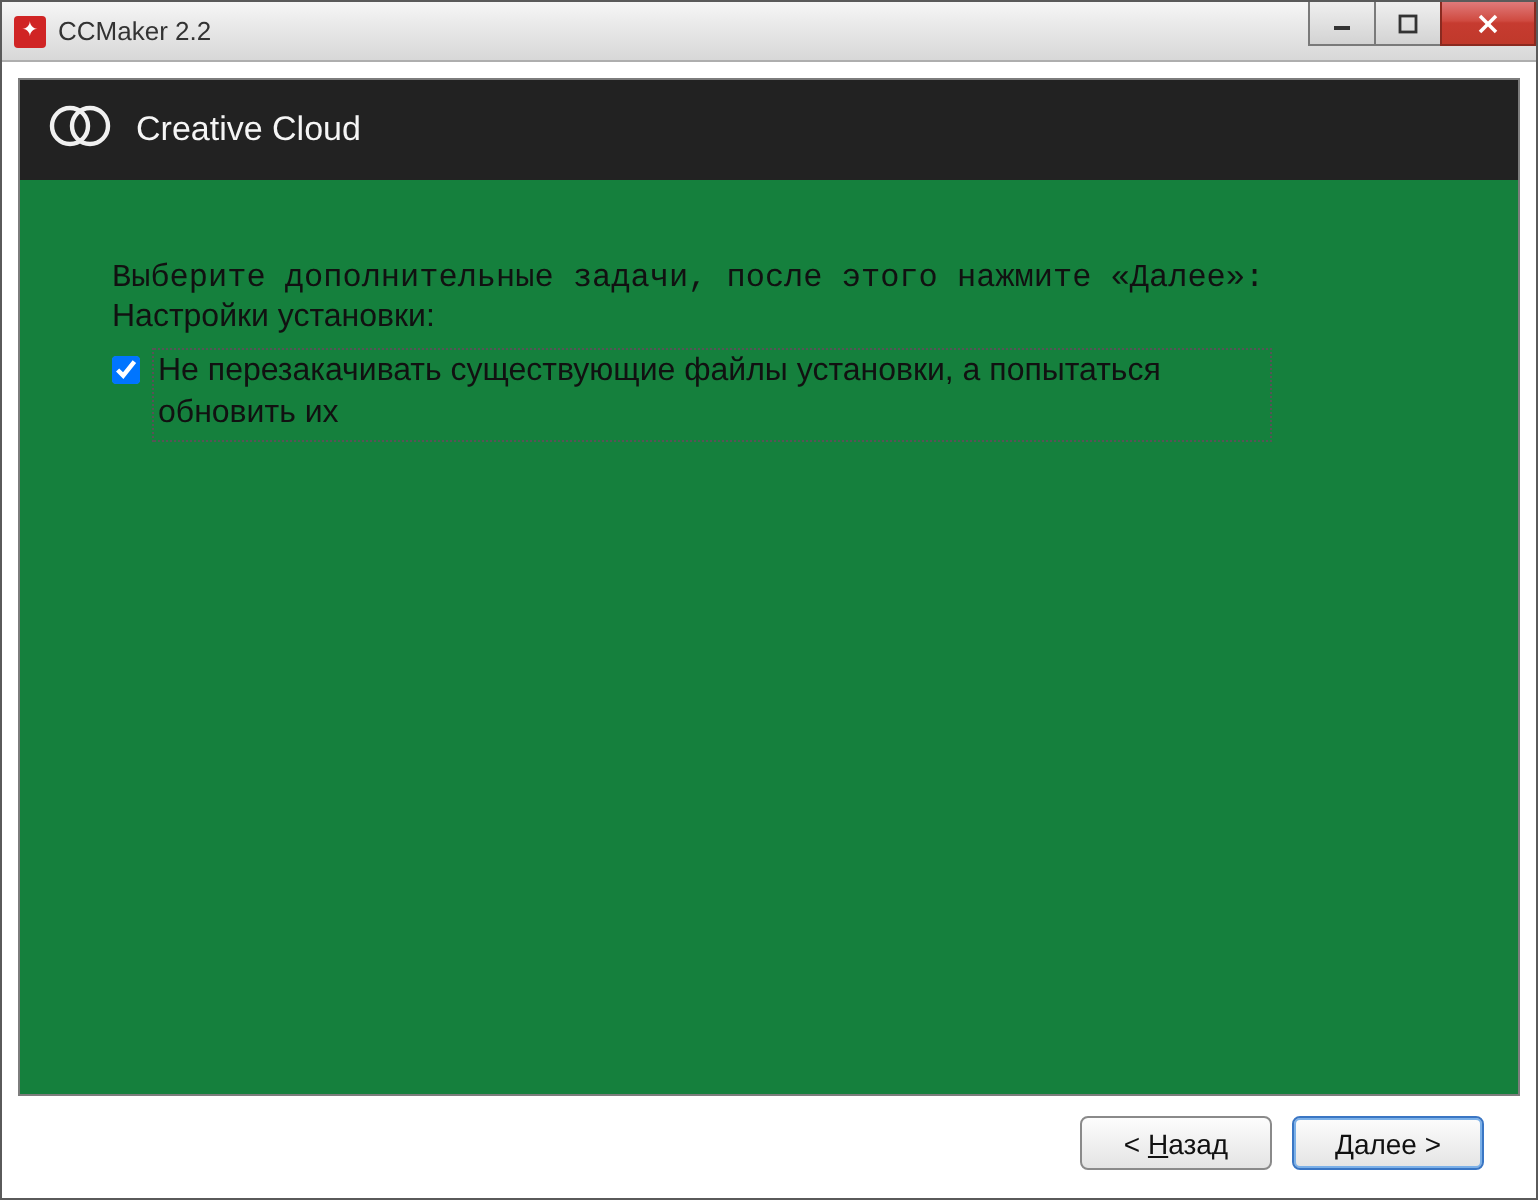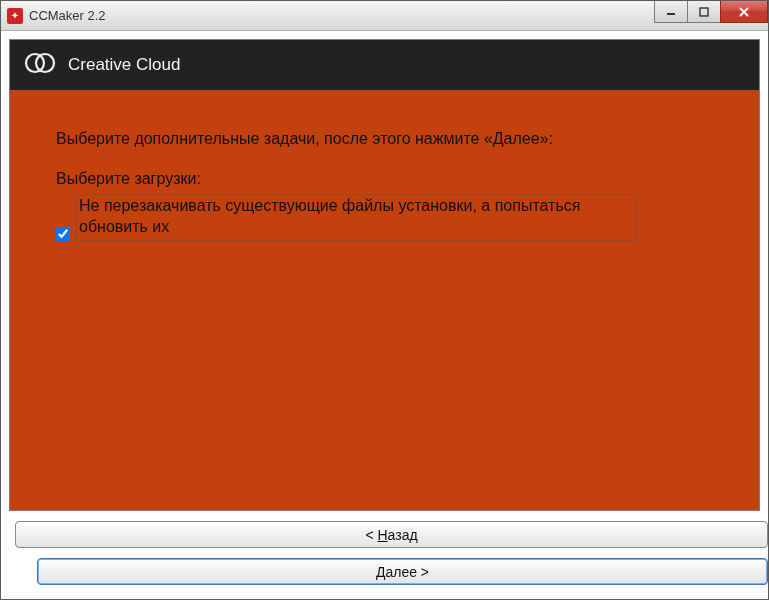--- a/index.html
+++ b/index.html
@@ -73,21 +73,21 @@
     border-color: #8a2a20;
   }
   .win-btn svg { display: block; }
 
   .inner {
     margin: 8px 8px 0 8px;
     flex: 1;
     display: flex;
     flex-direction: column;
     border: 1px solid #7d7d7d;
-    background: #c2410c;
+    background: #15803d;
   }
   .header-band {
     background: #222;
     color: #fff;
     height: 50px;
     display: flex;
     align-items: center;
     padding: 0 14px;
     gap: 12px;
   }
@@ -99,28 +99,29 @@
     font-weight: 400;
     color: #f5f5f5;
   }
   .content {
     flex: 1;
     padding: 40px 46px 20px 46px;
     font-size: 16px;
     color: #111;
   }
   .instruction {
-    margin-bottom: 22px;
+    margin-bottom: 2px;
+    font-family: Liberation Mono, monospace;
   }
   .section-label {
     margin-bottom: 6px;
   }
   .check-row {
     display: flex;
-    align-items: flex-end;
+    align-items: flex-start;
     gap: 6px;
   }
   .checkbox-wrap {
     width: 14px;
     height: 14px;
     margin-top: 4px;
     flex-shrink: 0;
   }
   .checkbox-wrap input {
     width: 14px;
@@ -130,39 +131,37 @@
     border: 1px dotted #555;
     padding: 1px 4px 2px 2px;
     line-height: 1.3;
     flex: 1;
     max-width: 560px;
   }
   .button-bar {
     display: flex;
     justify-content: flex-end;
     gap: 10px;
-    padding: 10px 0 14px 14px;
-    flex-direction: column;
+    padding: 10px 26px 14px 14px;
   }
   .btn {
     min-width: 96px;
     height: 27px;
     border: 1px solid #8a8a8a;
     border-radius: 4px;
     background: linear-gradient(to bottom, #fdfdfd, #e4e4e4);
     font-size: 14px;
     font-family: inherit;
     color: #111;
     cursor: pointer;
     padding: 0 12px;
   }
   .btn.default {
     border-color: #3a76c4;
     box-shadow: 0 0 0 1px #7bb0e8 inset;
-    margin-left: 22px;
   }
   .underline { text-decoration: underline; }
 </style>
 </head>
 <body>
 
 <div class="window">
 
   <div class="titlebar">
     <div class="app-icon">✦</div>
@@ -193,21 +192,21 @@
         <svg width="32" height="22" viewBox="0 0 32 22">
           <circle cx="11" cy="11" r="9" fill="none" stroke="#f0f0f0" stroke-width="2.2"></circle>
           <circle cx="21" cy="11" r="9" fill="none" stroke="#f0f0f0" stroke-width="2.2"></circle>
         </svg>
       </span>
       <div class="header-title">Creative Cloud</div>
     </div>
 
     <div class="content">
       <div class="instruction">Выберите дополнительные задачи, после этого нажмите «Далее»:</div>
-      <div class="section-label">Выберите загрузки:</div>
+      <div class="section-label">Настройки установки:</div>
       <div class="check-row">
         <span class="checkbox-wrap">
           <input type="checkbox" checked="" style="">
         </span>
         <label class="check-label">Не перезакачивать существующие файлы установки, а попытаться обновить их</label>
       </div>
     </div>
   </div>
 
   <div class="button-bar">

